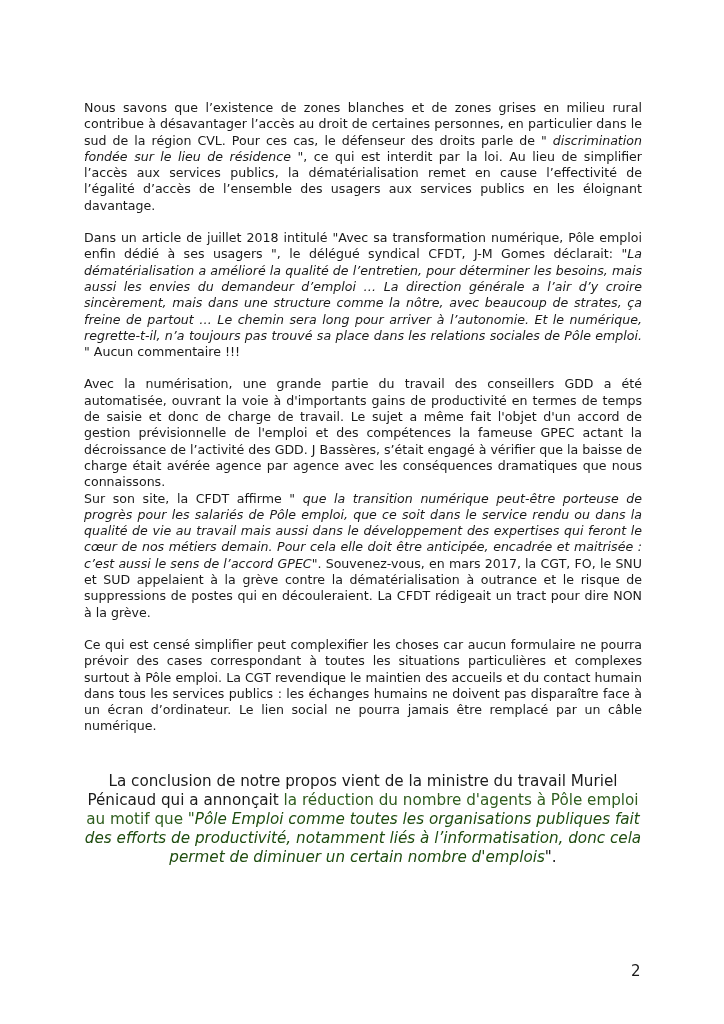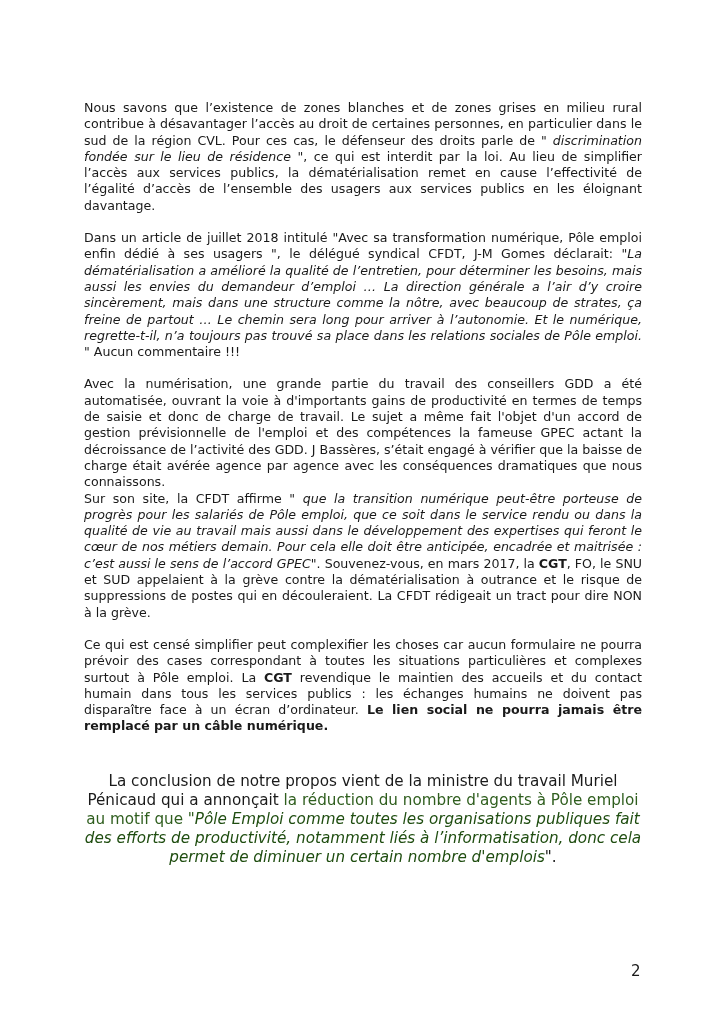--- a/index.html
+++ b/index.html
@@ -2,21 +2,21 @@
 <html><head>
 <meta charset="utf-8">
 <style>
   html, body { margin: 0; padding: 0; background: #ffffff; }
   body { width: 724px; height: 1024px; position: relative; overflow: hidden;
          font-family: "DejaVu Sans", sans-serif; color: #1a1a1a; }
   .page { position: absolute; left: 84px; top: 100px; width: 558px; }
   .p { font-size: 12.6px; line-height: 16.3px; text-align: justify; margin: 0; }
   .p + .gap { height: 16px; }
   .italic { font-style: italic; }
-  .bold { font-weight: bold; }
+  .bold { font-weight: normal; }
   .conclusion { position: absolute; left: 80px; top: 772px; width: 566px;
                 text-align: center; font-size: 15.2px; line-height: 19px; }
   .green { color: #2f5e1e; }
   .green-strong { color: #1f4d10; font-weight: normal; font-style: italic; }
   .page-number { position: absolute; left: 631px; top: 962px; font-size: 15px; }
 </style>
 </head>
 <body>
 
 <div class="page">

